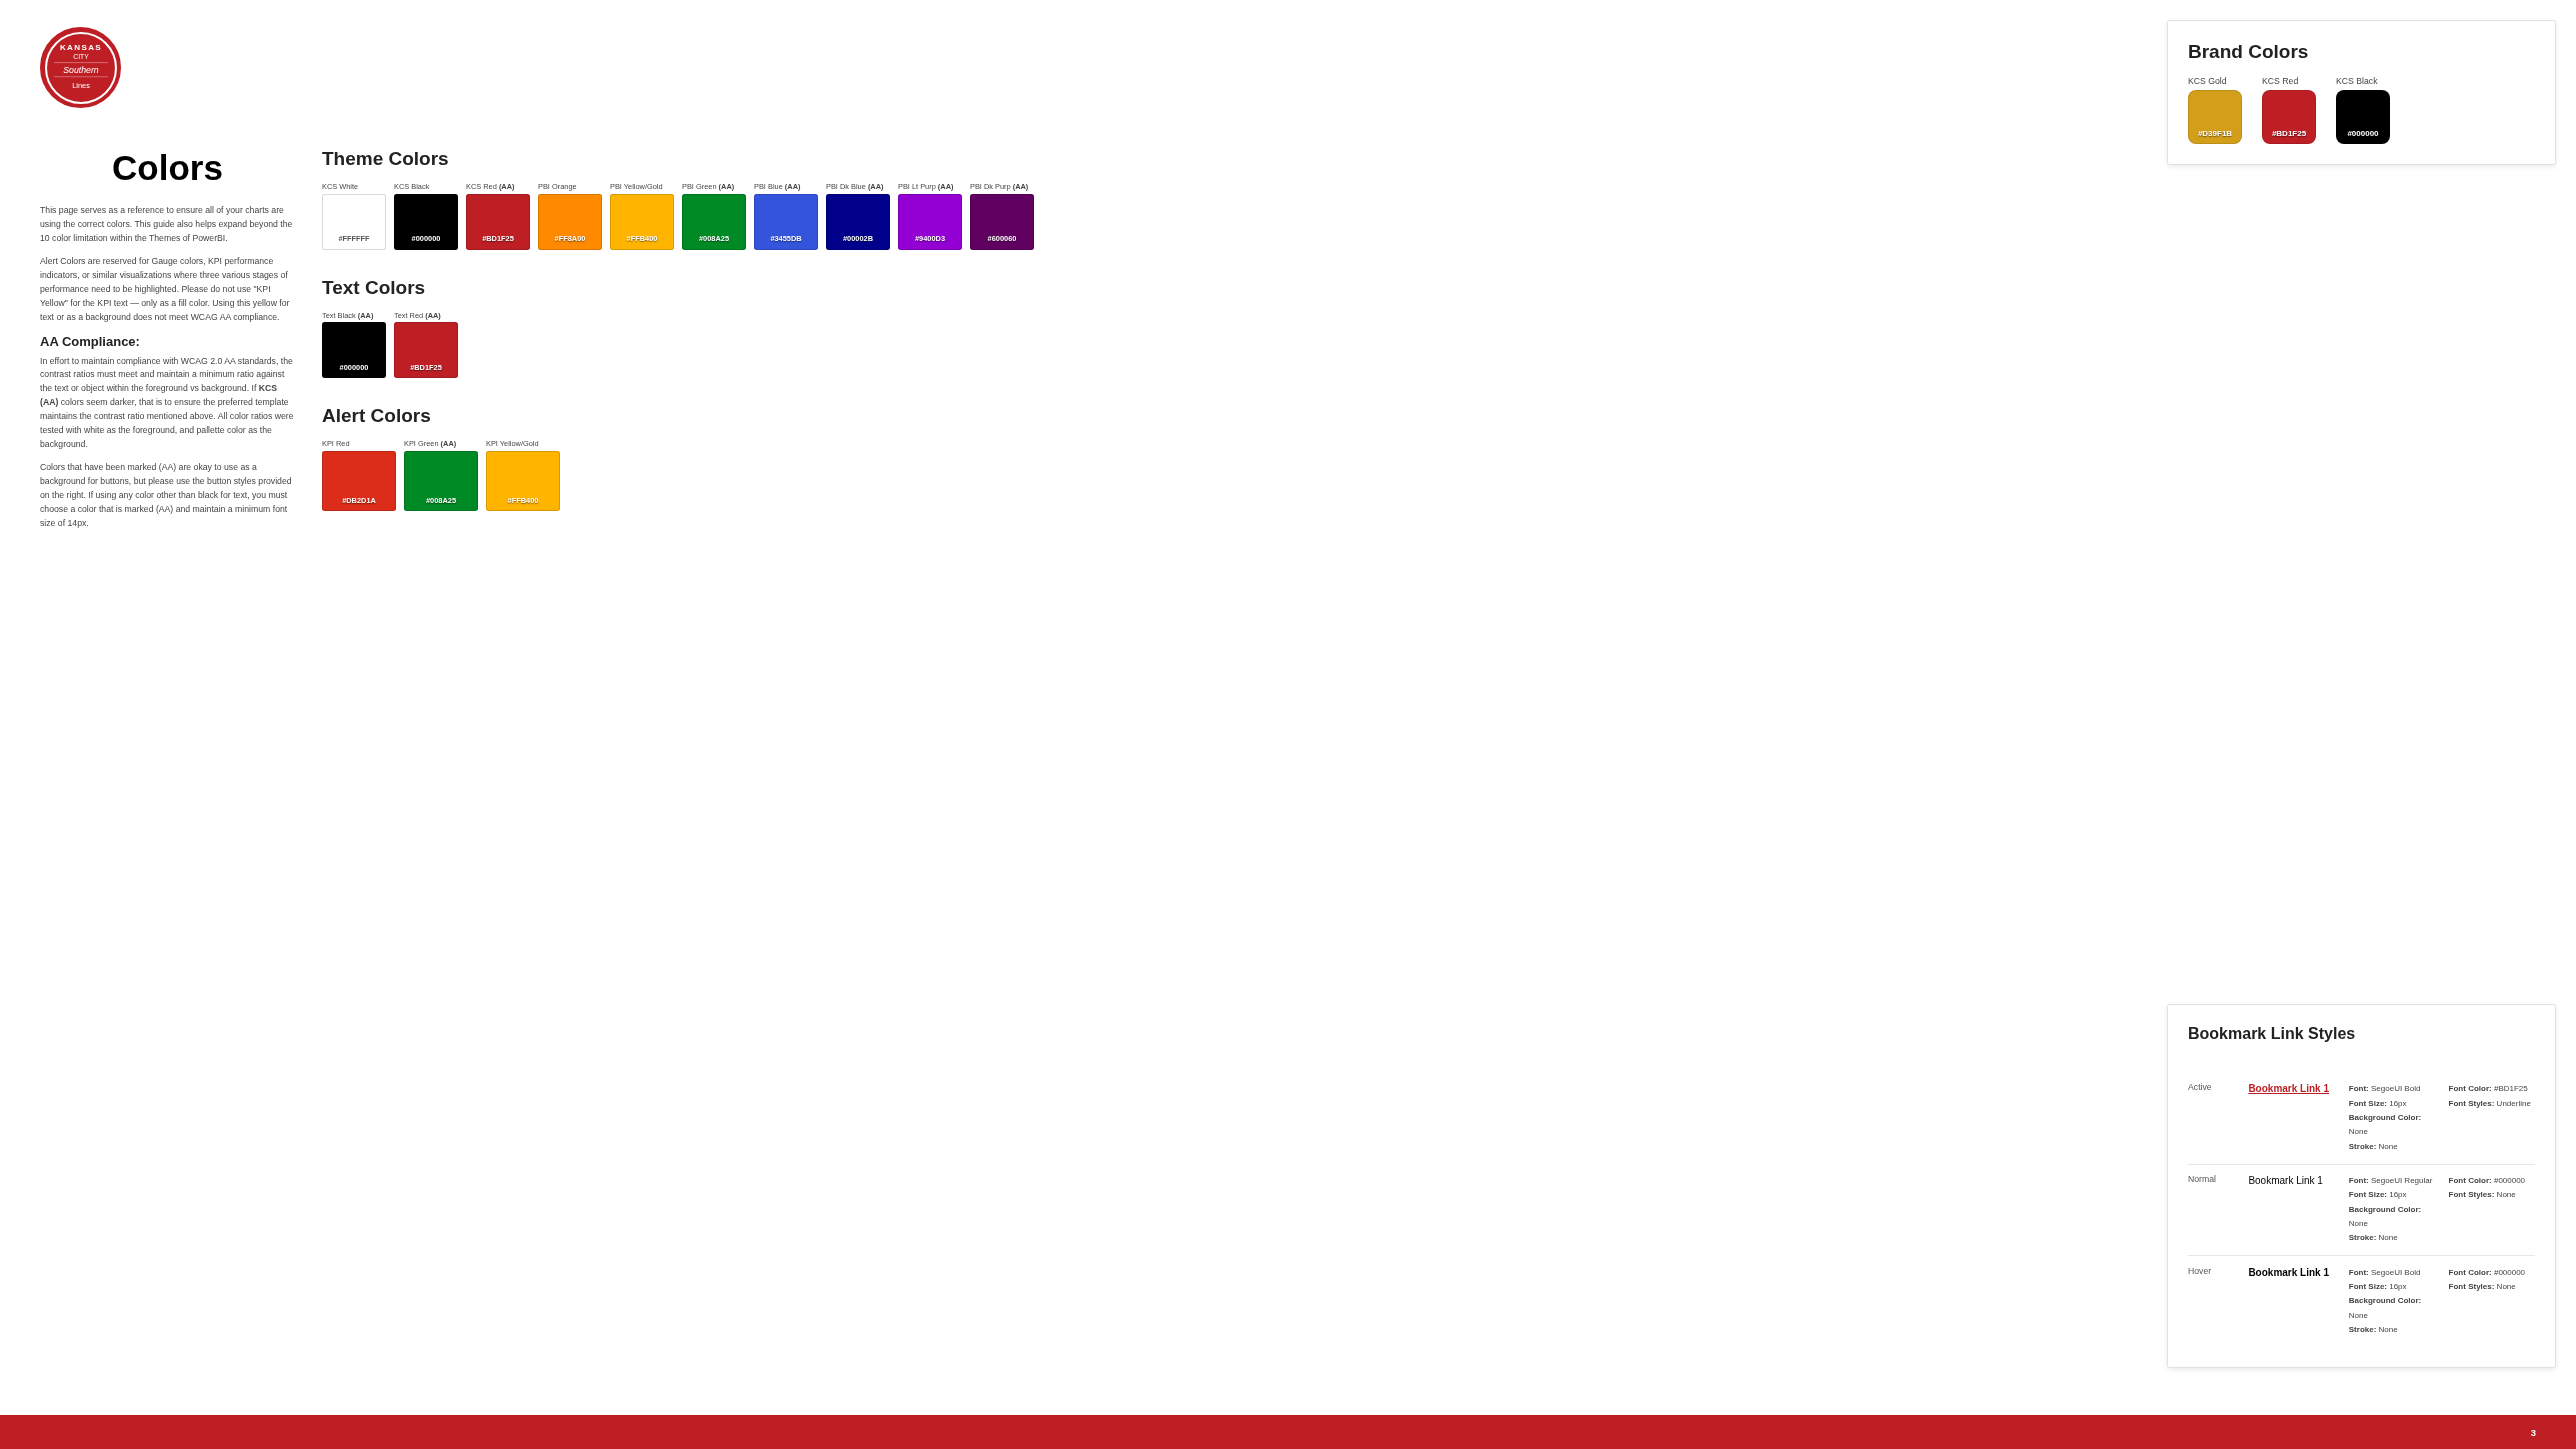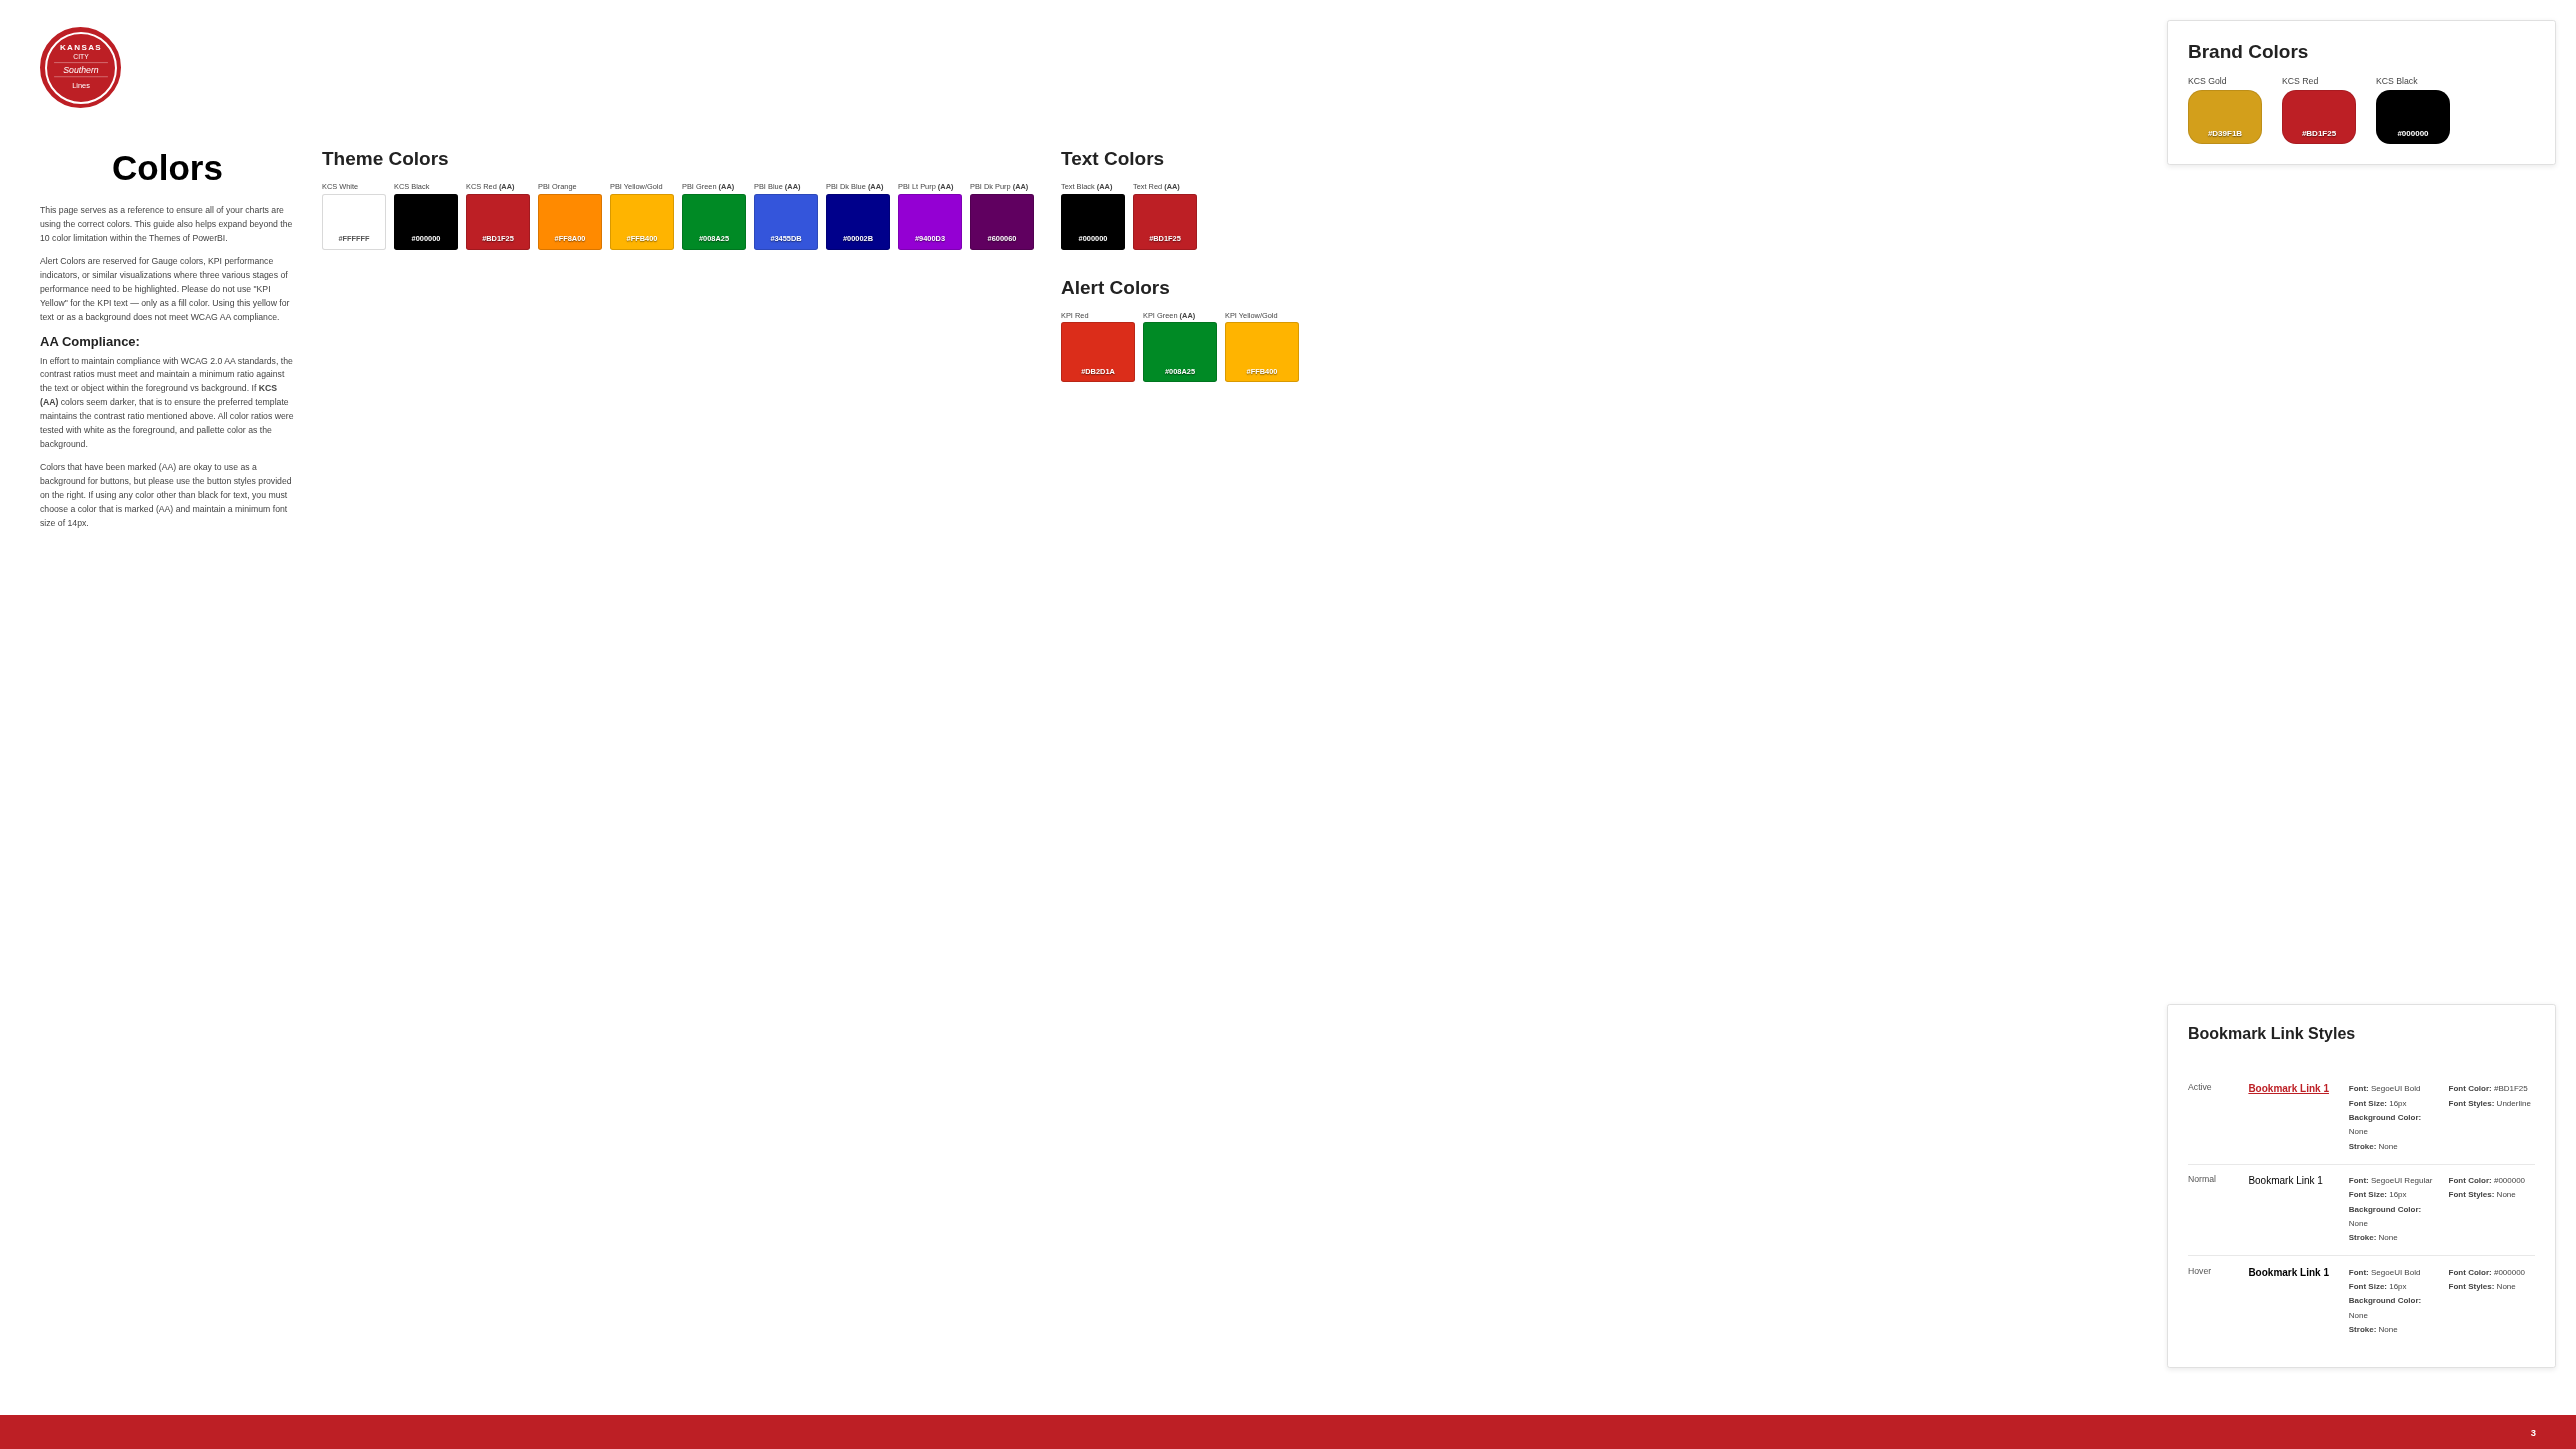--- a/index.html
+++ b/index.html
@@ -74,23 +74,23 @@
       flex-direction: column;
       gap: 4px;
     }
 
     .swatch-label {
       font-size: 8.7px;
       color: #444;
     }
 
     .swatch-box {
-      width: 74px;
+      width: 54px;
       height: 54px;
-      border-radius: 14px;
+      border-radius: 8px;
       display: flex;
       align-items: flex-end;
       justify-content: center;
       padding-bottom: 5.4px;
       border: 0.7px solid rgba(0,0,0,0.1);
     }
 
     .swatch-hex {
       color: white;
       font-size: 8px;
@@ -140,21 +140,21 @@
       font-size: 8.7px;
       color: #444;
       line-height: 1.6;
     }
 
     
     .right-column {
       flex: 1;
       margin-top: 121px;
       display: flex;
-      flex-direction: row;
+      flex-direction: column;
       gap: 27px;
     }
 
     .section-title {
       font-size: 19px;
       font-weight: 700;
       margin-bottom: 12px;
     }
 
     

